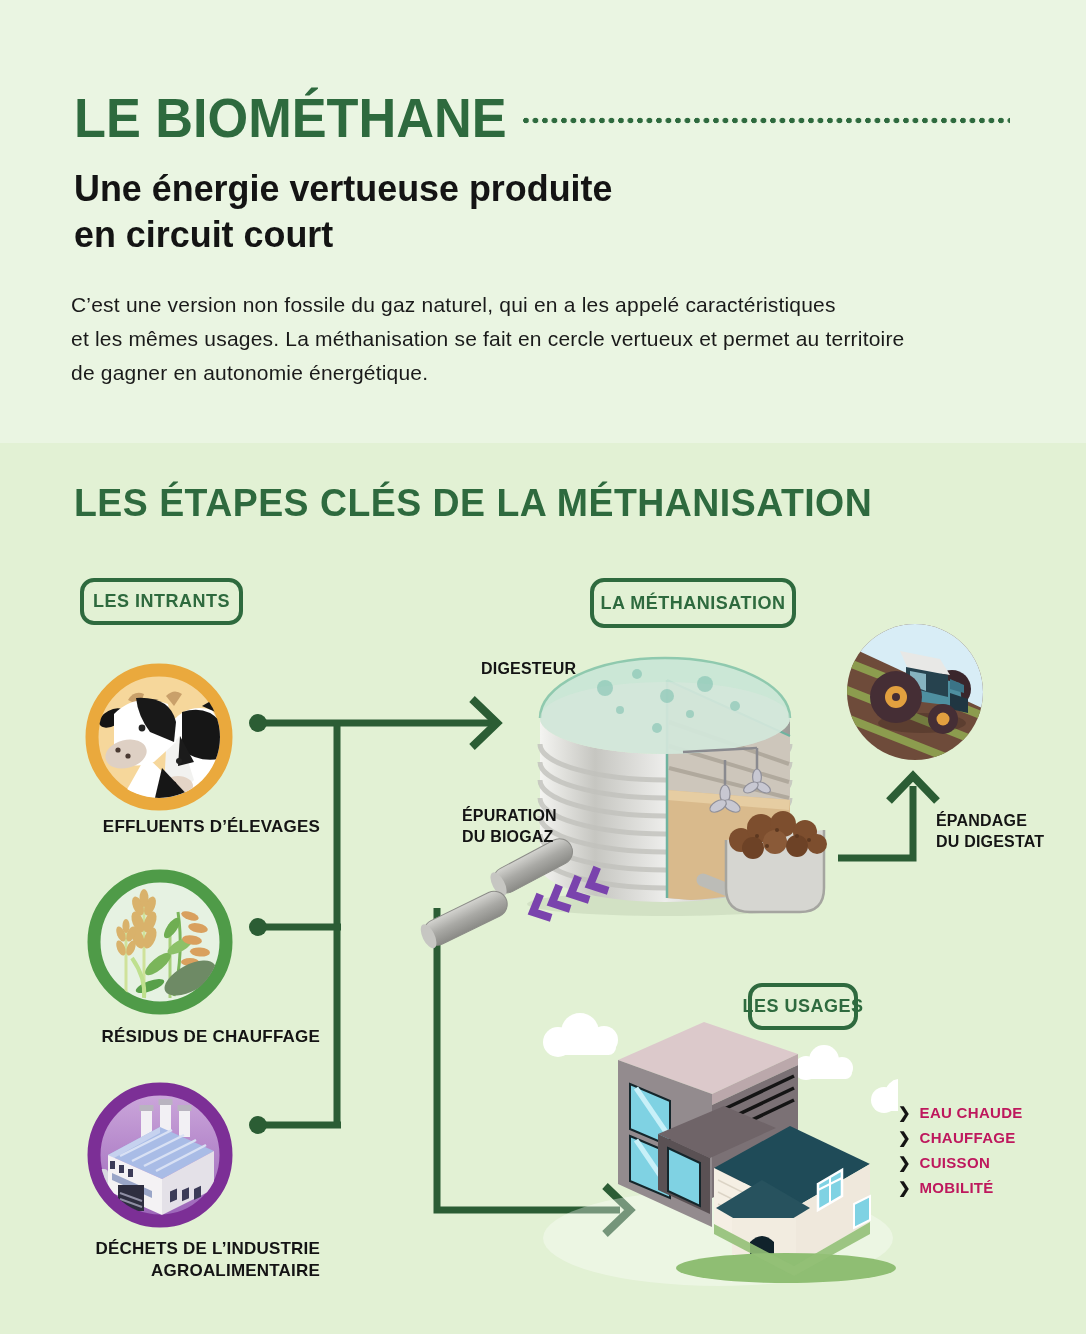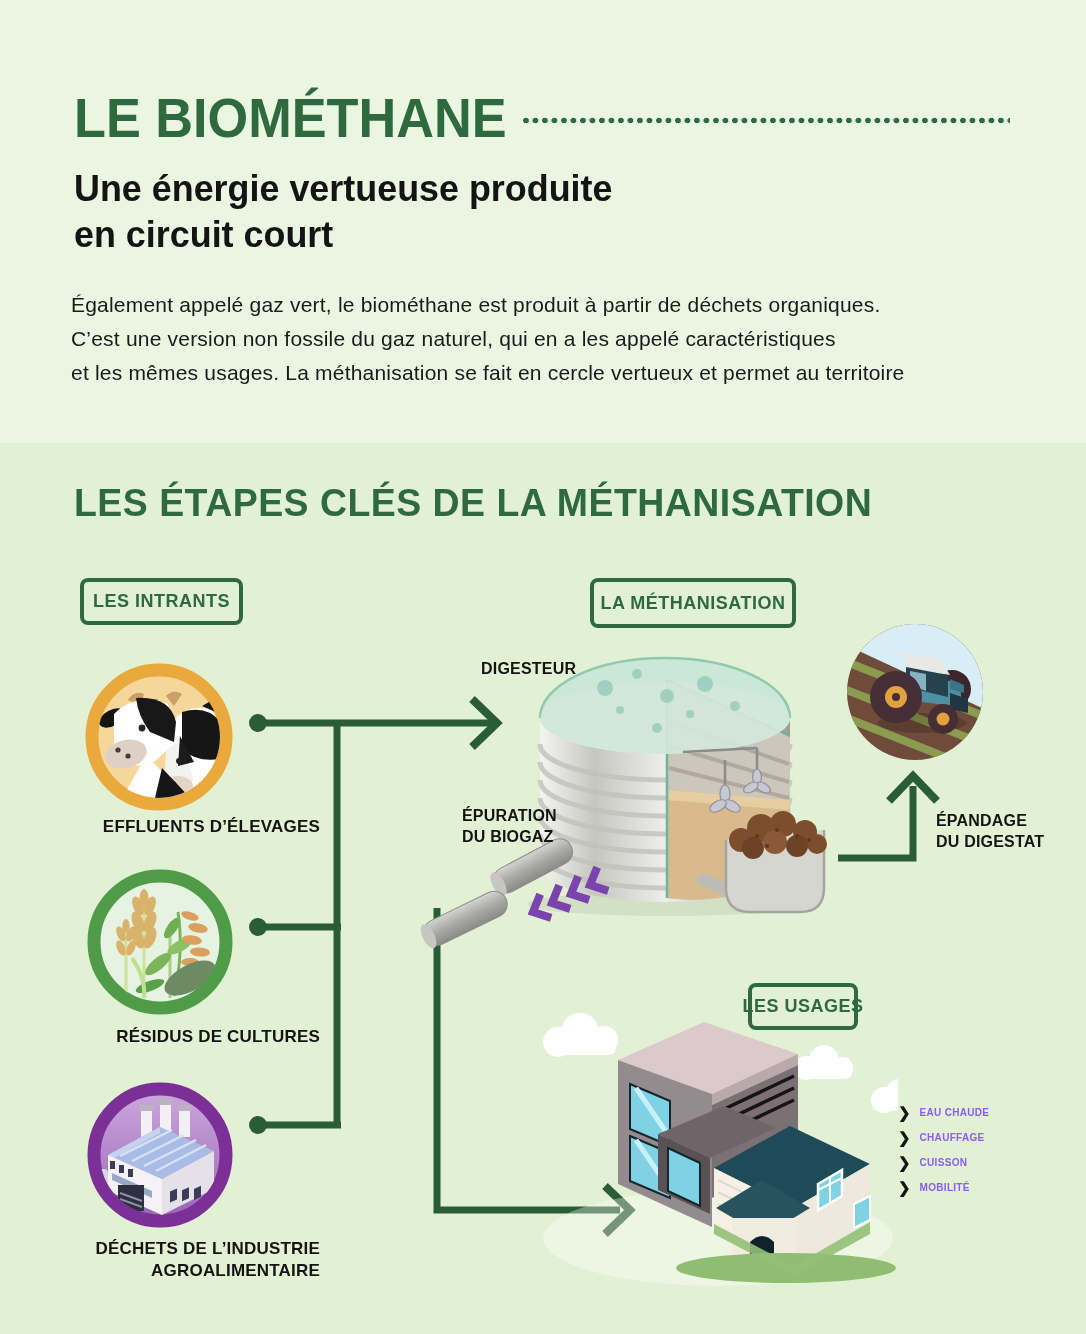--- a/index.html
+++ b/index.html
@@ -30,21 +30,21 @@
     left:71px;top:288px;font-size:21px;color:#1a1a1a;line-height:34px;white-space:nowrap;
     letter-spacing:.2px;
   }
 
   
   .section-title{
     left:74px;top:481px;font-size:39px;font-weight:bold;color:#2e6a3e;
     transform:scaleX(.96);transform-origin:left top;white-space:nowrap;letter-spacing:.5px;
   }
   .badge{
-    border:4px solid #2e6a3e;border-radius:8px;color:#2e6a3e;font-weight:bold;
+    border:4px solid #2e6a3e;border-radius:14px;color:#2e6a3e;font-weight:bold;
     font-size:18px;letter-spacing:.5px;display:flex;align-items:center;justify-content:center;
     box-sizing:border-box;white-space:nowrap;
   }
   .badge-intrants{left:80px;top:578px;width:163px;height:47px;}
   .badge-methanisation{left:590px;top:578px;width:206px;height:50px;text-align:center;}
   .badge-usages{left:748px;top:983px;width:110px;height:47px;}
 
   .circle-label{
     font-size:17px;font-weight:bold;color:#141414;text-align:right;
     letter-spacing:.2px;line-height:22px;width:320px;left:0;
@@ -58,38 +58,38 @@
     white-space:nowrap;
   }
   .lbl-digesteur{left:481px;top:658px;text-align:center;}
   .lbl-epuration{left:462px;top:805px;}
   .lbl-epandage{left:928px;top:810px;margin-left:8px;}
 
   
   .usages-list{left:898px;top:1100px;}
   .usage-row{display:flex;align-items:center;gap:9px;height:25px;}
   .usage-chevron{font-size:15px;font-weight:bold;color:#141414;line-height:1;}
-  .usage-text{font-size:10px;font-weight:bold;color:#8b5cf6;letter-spacing:.3px;white-space:nowrap;}
+  .usage-text{font-size:15px;font-weight:bold;color:#be185d;letter-spacing:.3px;white-space:nowrap;}
 </style>
 </head>
 <body>
 
 <div class="canvas">
   <div class="bg-top"></div>
 
   <div class="abs page-title">LE BIOMÉTHANE</div>
   <div class="abs title-dots"></div>
   <div class="abs subtitle">
     <div>Une énergie vertueuse produite</div>
     <div>en circuit court</div>
   </div>
   <div class="abs para">
-    <div>Également appelé gaz vert, le biométhane est produit à partir de déchets organiques.</div>
     <div>C’est une version non fossile du gaz naturel, qui en a les appelé caractéristiques</div>
     <div>et les mêmes usages. La méthanisation se fait en cercle vertueux et permet au territoire</div>
+    <div>de gagner en autonomie énergétique.</div>
   </div>
 
   <div class="abs section-title">LES ÉTAPES CLÉS DE LA MÉTHANISATION</div>
 
   <div class="abs badge badge-intrants">LES INTRANTS</div>
   <div class="abs badge badge-methanisation">LA MÉTHANISATION</div>
   <div class="abs badge badge-usages">LES USAGES</div>
 
   <svg class="abs" style="left:0;top:0" width="1086" height="1334" viewBox="0 0 1086 1334">
     <g stroke="#2b5d34" stroke-width="7" fill="none">
@@ -437,21 +437,21 @@
       <polygon points="198,200 244,172 292,200 246,228" fill="#27525e"></polygon>
       <polygon points="214,210 278,210 278,252 214,252" fill="#f2ece0"></polygon>
       <path d="M232 252 L232 234 Q244 222 256 234 L256 252 Z" fill="#10222b"></path>
       <polygon points="336,196 352,188 352,212 336,220" fill="#7fd2e3" stroke="#ffffff" stroke-width="2"></polygon>
       <ellipse cx="268" cy="260" rx="110" ry="15" fill="#8fbe73"></ellipse>
       <polygon points="196,216 276,258 352,214 352,226 276,268 196,226" fill="#94c077" opacity="0.9"></polygon>
     </g>
   </svg>
 
   <div class="abs circle-label lbl-effluents">EFFLUENTS D’ÉLEVAGES</div>
-  <div class="abs circle-label lbl-residus">RÉSIDUS DE CULTURES</div>
+  <div class="abs circle-label lbl-residus">RÉSIDUS DE CHAUFFAGE</div>
   <div class="abs circle-label lbl-dechets">
     <div>DÉCHETS DE L’INDUSTRIE</div>
     <div>AGROALIMENTAIRE</div>
   </div>
 
   <div class="abs small-label lbl-digesteur">DIGESTEUR</div>
   <div class="abs small-label lbl-epuration">
     <div>ÉPURATION</div>
     <div>DU BIOGAZ</div>
   </div>

